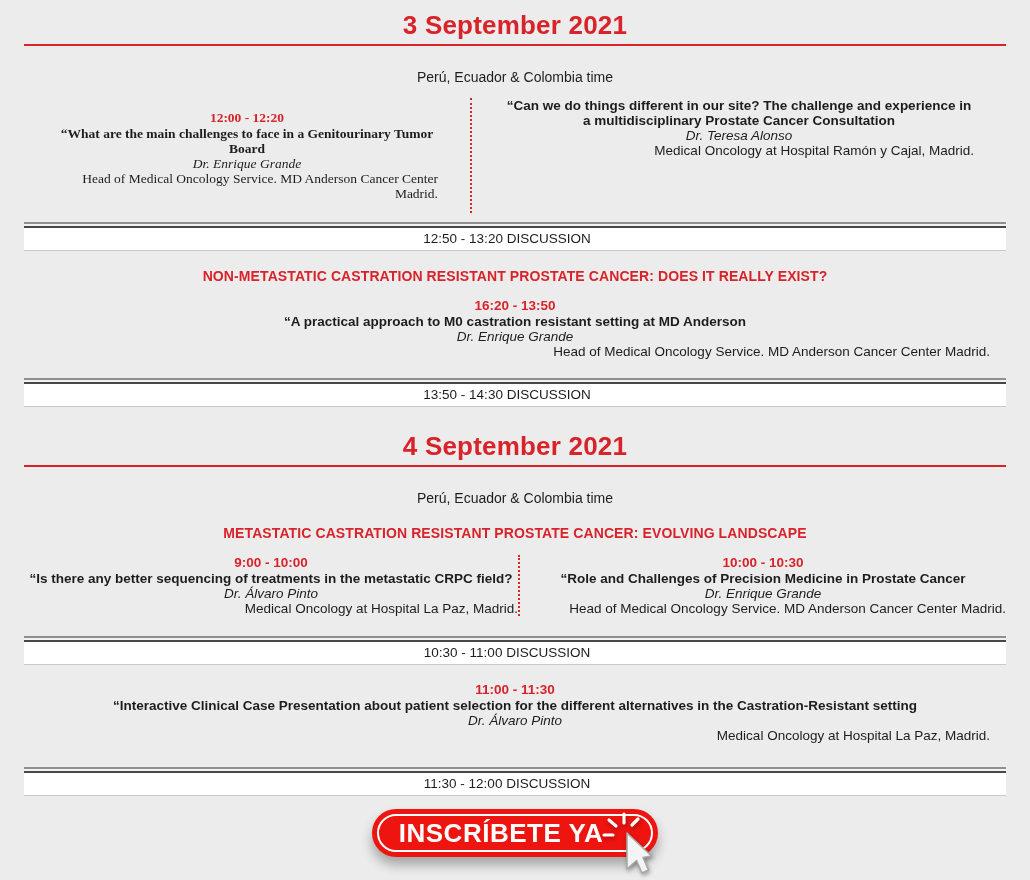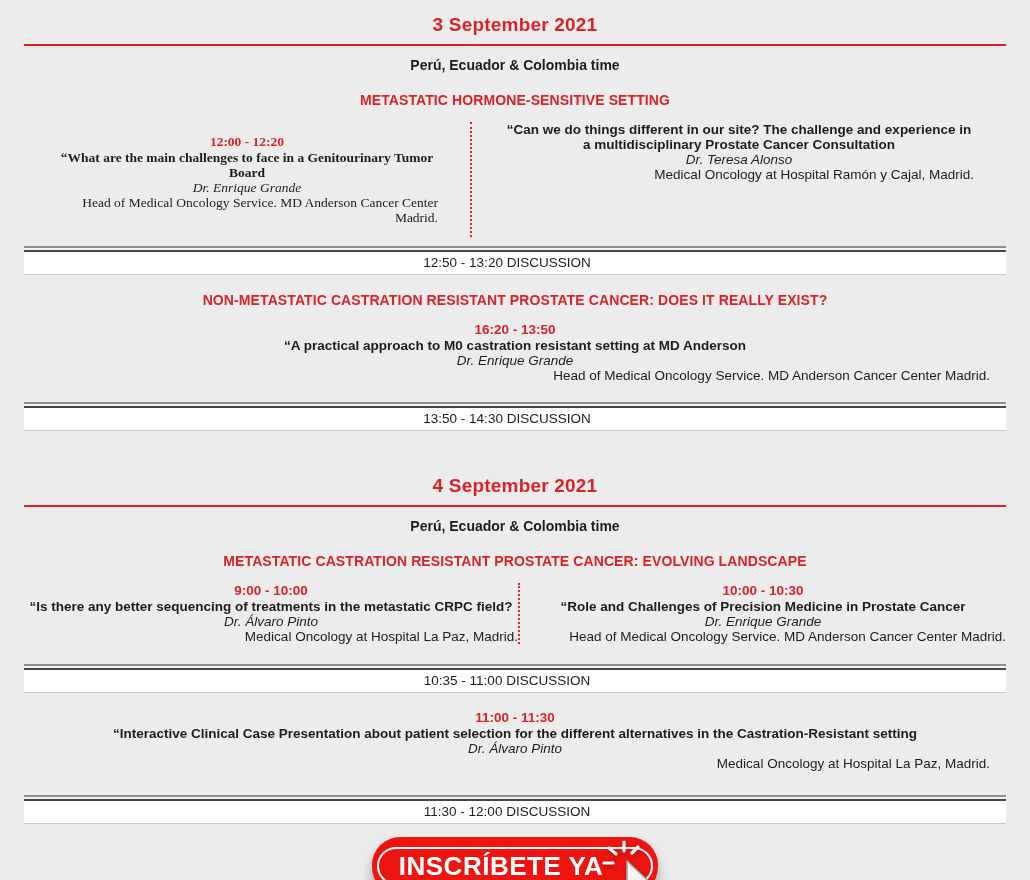--- a/index.html
+++ b/index.html
@@ -6,30 +6,30 @@
   body{
     width:1030px;height:880px;overflow:hidden;
     background:#ececec;
     font-family:"Liberation Sans","DejaVu Sans",sans-serif;
     color:#1d1d1b;
   }
   .page{width:1030px;height:880px;position:relative;}
 
   .day-title{
     padding-top:14px;text-align:center;
-    font-size:19px;font-weight:bold;color:#d8232a;line-height:22px;
+    font-size:26px;font-weight:bold;color:#d8232a;line-height:22px;
     letter-spacing:.2px;
   }
   .red-rule{
     margin:8px 24px 0 24px;height:0;
     border-top:2px solid #d8232a;
   }
   .timezone{
-    margin-top:11px;text-align:center;
-    font-size:14px;font-weight:bold;line-height:16px;
+    margin-top:23px;text-align:center;
+    font-size:14px;font-weight:normal;line-height:16px;
   }
   .section-header{
     margin-top:19px;text-align:center;
     font-size:14px;font-weight:bold;color:#d8232a;line-height:17px;
     letter-spacing:.1px;
   }
 
   .two-col{display:flex;margin:13px 24px 0 24px;}
   .col-left-d1{width:446px;border-right:2px dotted #d8232a;padding-right:0;}
   .col-right-d1{flex:1;}
@@ -59,29 +59,29 @@
     border-bottom:1px solid #c9c9c9;
     text-align:center;
     font-size:13.5px;line-height:15px;
     padding:3px 16px 4px 0;
   }
   .m-top-9{margin-top:9px;}
   .m-top-17{margin-top:17px;}
   .m-top-19{margin-top:19px;}
   .m-top-20{margin-top:20px;}
   .m-top-24{margin-top:24px;}
-  .day2-gap{margin-top:44px;}
+  .day2-gap{margin-top:28px;}
 
   .cta-row{margin-top:13px;display:flex;justify-content:center;}
   .cta-btn{
     position:relative;
     background:#ee1410;
     border-radius:28px;
     padding:5px;
-    width:286px;height:58px;
+    width:286px;height:48px;
     box-shadow:0 8px 12px rgba(0,0,0,0.30);
     cursor:pointer;border:none;text-align:center;
   }
   .cta-inner{
     height:38px;
     border:2px solid #ffffff;
     border-radius:23px;
     display:flex;align-items:center;justify-content:center;
     box-sizing:border-box;
   }
@@ -99,21 +99,20 @@
 </head>
 <body>
 
 <div class="page">
 
   <div>
     <div class="day-title">3 September 2021</div>
     <div class="red-rule"></div>
     <div class="timezone">Perú, Ecuador &amp; Colombia time</div>
 
-    <div class="section-header">METASTATIC HORMONE-SENSITIVE SETTING</div>
 
     <div class="two-col">
       <div class="col-left-d1">
         <div class="session narrow-a">
           <div class="time">12:00 - 12:20</div>
           <div class="title">“What are the main challenges to face in a Genitourinary Tumor Board</div>
           <div class="speaker">Dr. Enrique Grande</div>
           <div class="affiliation">Head of Medical Oncology Service. MD Anderson Cancer Center Madrid.</div>
         </div>
       </div>
@@ -167,21 +166,21 @@
           <div class="time">10:00 - 10:30</div>
           <div class="title">“Role and Challenges of Precision Medicine in Prostate Cancer</div>
           <div class="speaker">Dr. Enrique Grande</div>
           <div class="affiliation">Head of Medical Oncology Service. MD Anderson Cancer Center Madrid.</div>
         </div>
       </div>
     </div>
 
     <div class="discussion m-top-20">
       <div class="double-rule"></div>
-      <div class="bar">10:35 - 11:00 DISCUSSION</div>
+      <div class="bar">10:30 - 11:00 DISCUSSION</div>
     </div>
 
     <div class="single-session session m-top-17">
       <div class="time">11:00 - 11:30</div>
       <div class="title">“Interactive Clinical Case Presentation about patient selection for the different alternatives in the Castration-Resistant setting</div>
       <div class="speaker">Dr. Álvaro Pinto</div>
       <div class="affiliation">Medical Oncology at Hospital La Paz, Madrid.</div>
     </div>
 
     <div class="discussion m-top-24">

